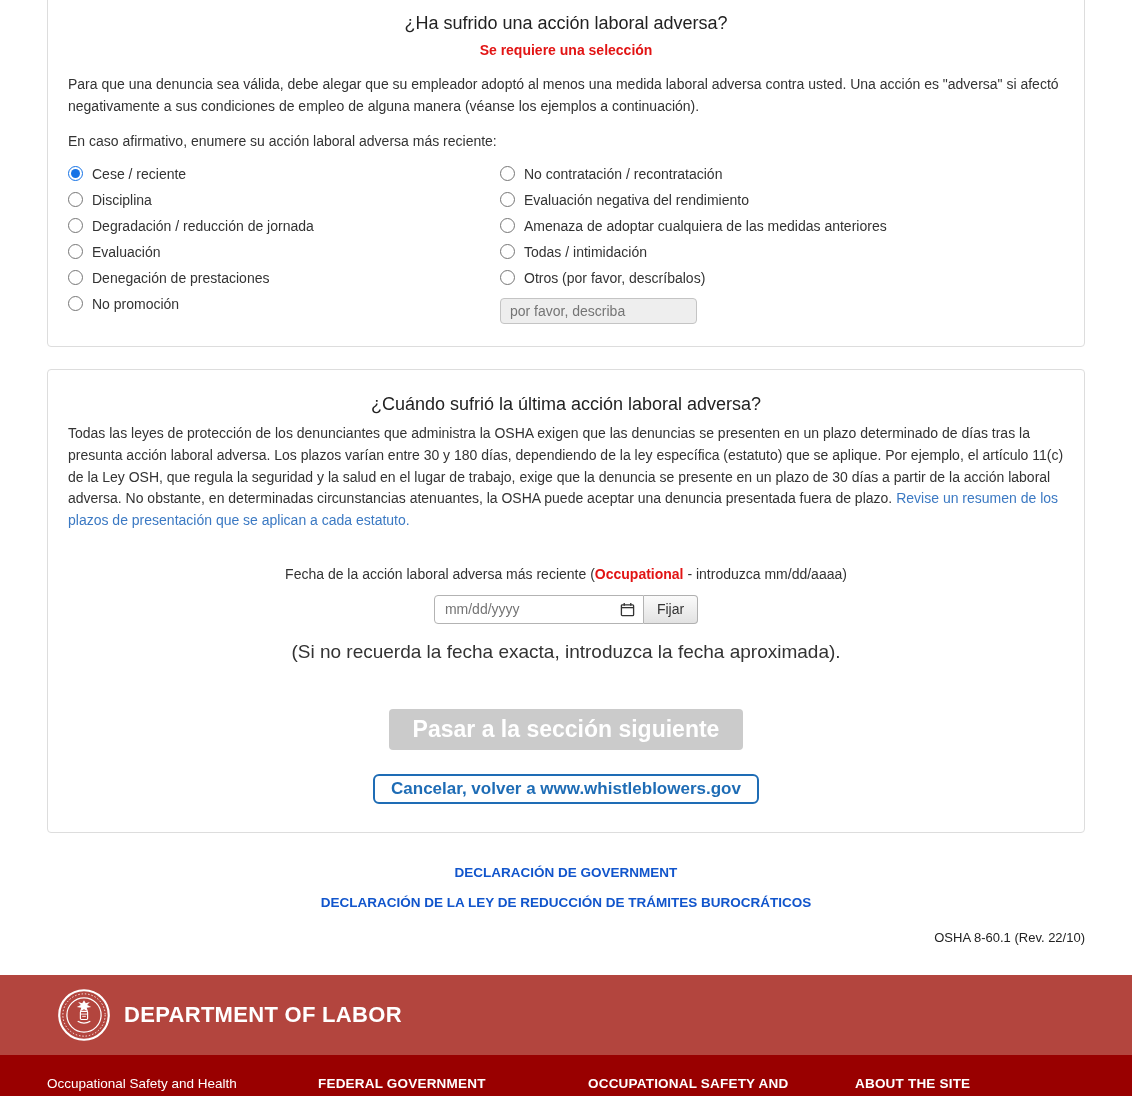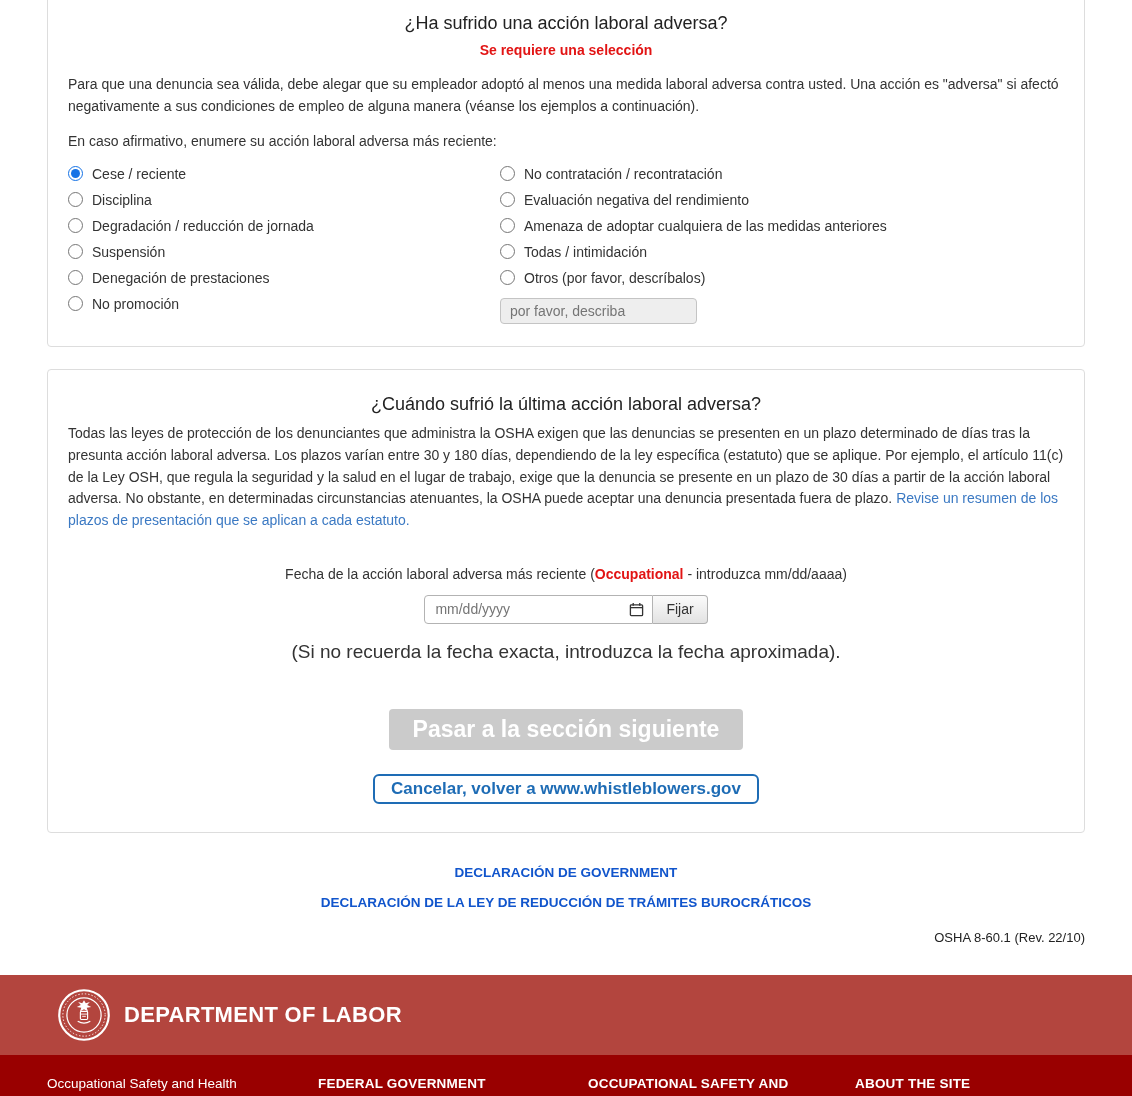--- a/index.html
+++ b/index.html
@@ -27,21 +27,21 @@
 
   .other-input { width:197px; padding:4px 9px; font-size:14px; color:#9a9a9a; background:#eee;
                  border:1px solid #c4c4c4; border-radius:4px; margin-top:3px; font-family:"Liberation Sans",sans-serif; }
 
   .inline-link { color:#3b79c3; text-decoration:none; margin-left:4px; cursor:pointer; }
 
   .date-block { text-align:center; margin-top:34px; }
   .date-label { font-size:14px; margin-bottom:13px; }
   .date-required { color:#e21414; font-weight:bold; }
   .date-group { display:inline-flex; align-items:stretch; vertical-align:middle; }
-  .date-field { display:flex; align-items:center; width:229px; height:29px; border:1px solid #b3b3b3;
+  .date-field { display:flex; align-items:center; width:210px; height:29px; border:1px solid #b3b3b3;
                 border-radius:4px 0 0 4px; background:#fff; padding:0 8px; }
   .date-field input { border:none; outline:none; flex:1; font-size:14px; color:#555; min-width:0;
                       font-family:"Liberation Sans",sans-serif; background:transparent; }
   .cal-icon { width:15px; height:15px; flex:none; }
   .set-btn { height:29px; padding:0 13px; font-size:14px; color:#333; background:linear-gradient(#fbfbfb,#e2e2e2);
              border:1px solid #b0b0b0; border-left:none; border-radius:0 4px 4px 0; font-family:"Liberation Sans",sans-serif; cursor:pointer; }
   .date-hint { font-size:19px; color:#333; text-align:center; margin-top:17px; }
 
   .next-btn { display:block; margin:46px auto 0; background:#cbcbcb; color:#fff; border:none; border-radius:4px;
               font-size:23px; font-weight:bold; padding:7px 24px; font-family:"Liberation Sans",sans-serif; cursor:default; }
@@ -86,21 +86,21 @@
         <div class="option">
           <span class="radio"></span>
           <span class="option-label">Disciplina</span>
         </div>
         <div class="option">
           <span class="radio"></span>
           <span class="option-label">Degradación / reducción de jornada</span>
         </div>
         <div class="option">
           <span class="radio"></span>
-          <span class="option-label">Suspensión</span>
+          <span class="option-label">Evaluación</span>
         </div>
         <div class="option">
           <span class="radio"></span>
           <span class="option-label">Denegación de prestaciones</span>
         </div>
         <div class="option">
           <span class="radio"></span>
           <span class="option-label">No promoción</span>
         </div>
       </div>

